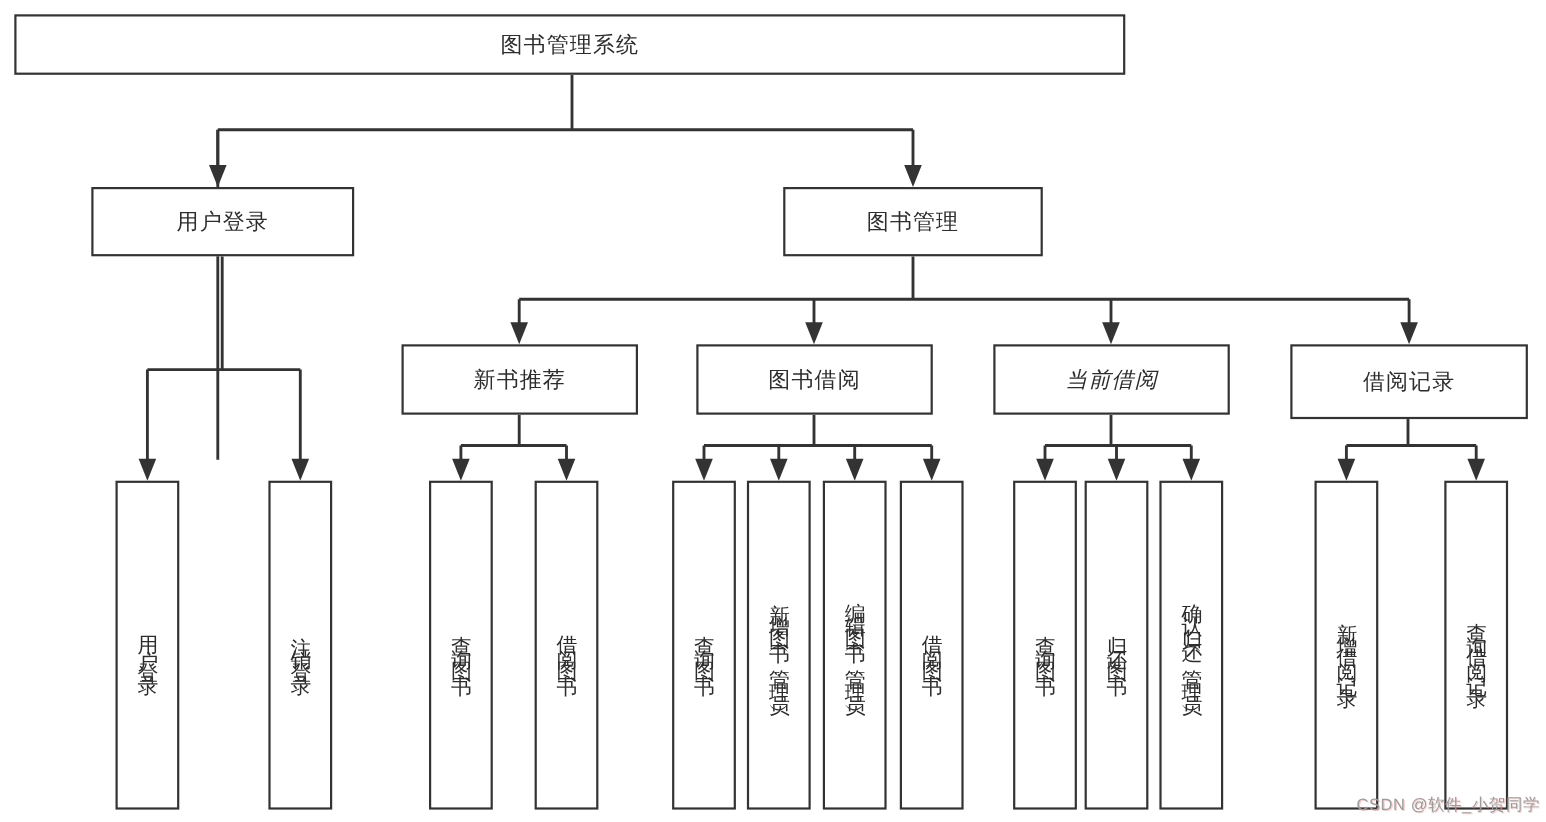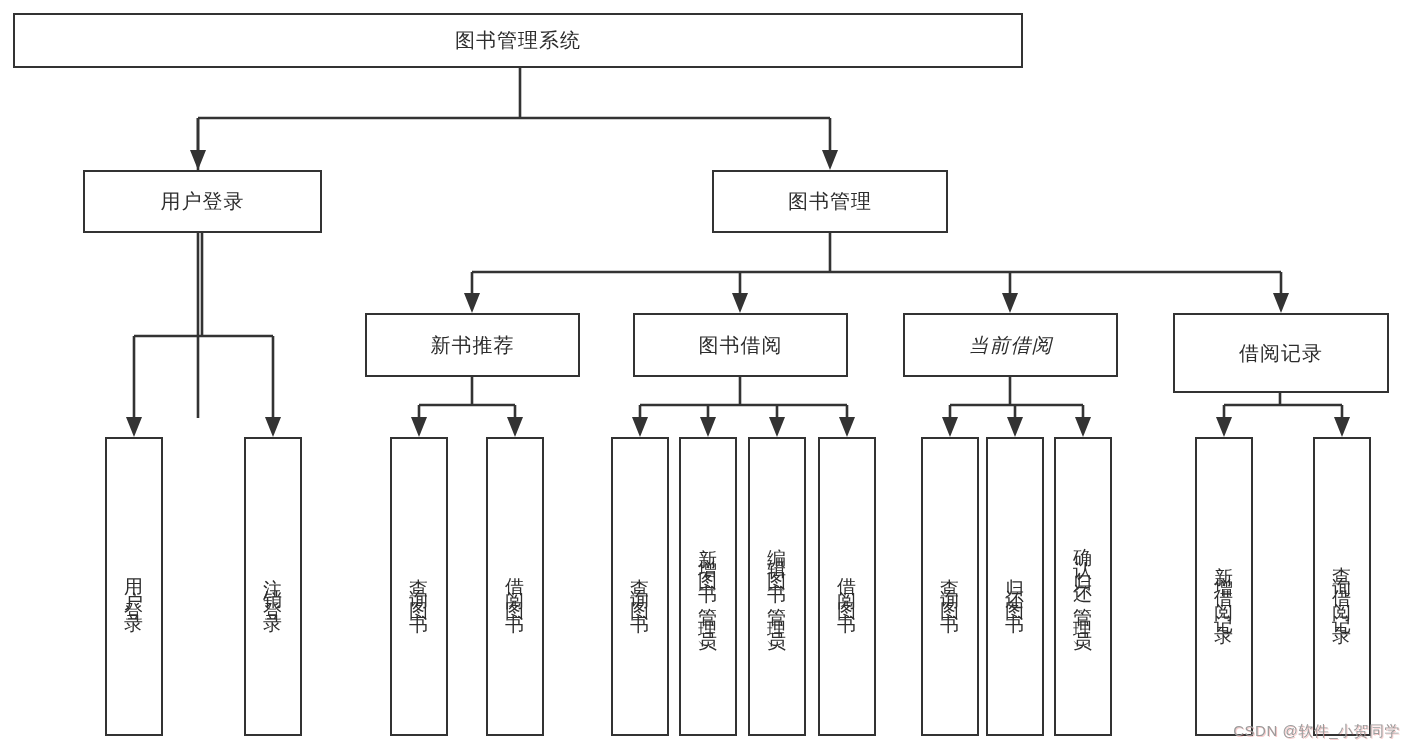--- a/index.html
+++ b/index.html
@@ -21,21 +21,21 @@
         display:flex;align-items:center;justify-content:center;overflow:hidden;}
   .leaf .lbl{writing-mode:vertical-rl;text-orientation:mixed;font-size:19px;
         letter-spacing:12px;color:var(--text);line-height:1;white-space:nowrap;}
   
   #n-root{left:13px;top:13px;width:1010px;height:55px;}
   #n-user-login{left:83px;top:170px;width:239px;height:63px;}
   #n-book-mgmt{left:712px;top:170px;width:236px;height:63px;}
   #n-new-book-rec{left:365px;top:313px;width:215px;height:64px;}
   #n-book-borrow{left:633px;top:313px;width:215px;height:64px;}
   #n-current-borrow{left:903px;top:313px;width:215px;height:64px;font-style:italic;}
-  #n-borrow-records{left:1173px;top:313px;width:216px;height:80px;}
+  #n-borrow-records{left:1173px;top:313px;width:216px;height:68px;}
   
   #l-ul-login{left:105px;}
   #l-ul-logout{left:244px;}
   #l-nb-query{left:390px;}
   #l-nb-borrow{left:486px;}
   #l-bb-query{left:611px;}
   #l-bb-add{left:679px;}
   #l-bb-edit{left:748px;}
   #l-bb-borrow{left:818px;}
   #l-cb-query{left:921px;}

